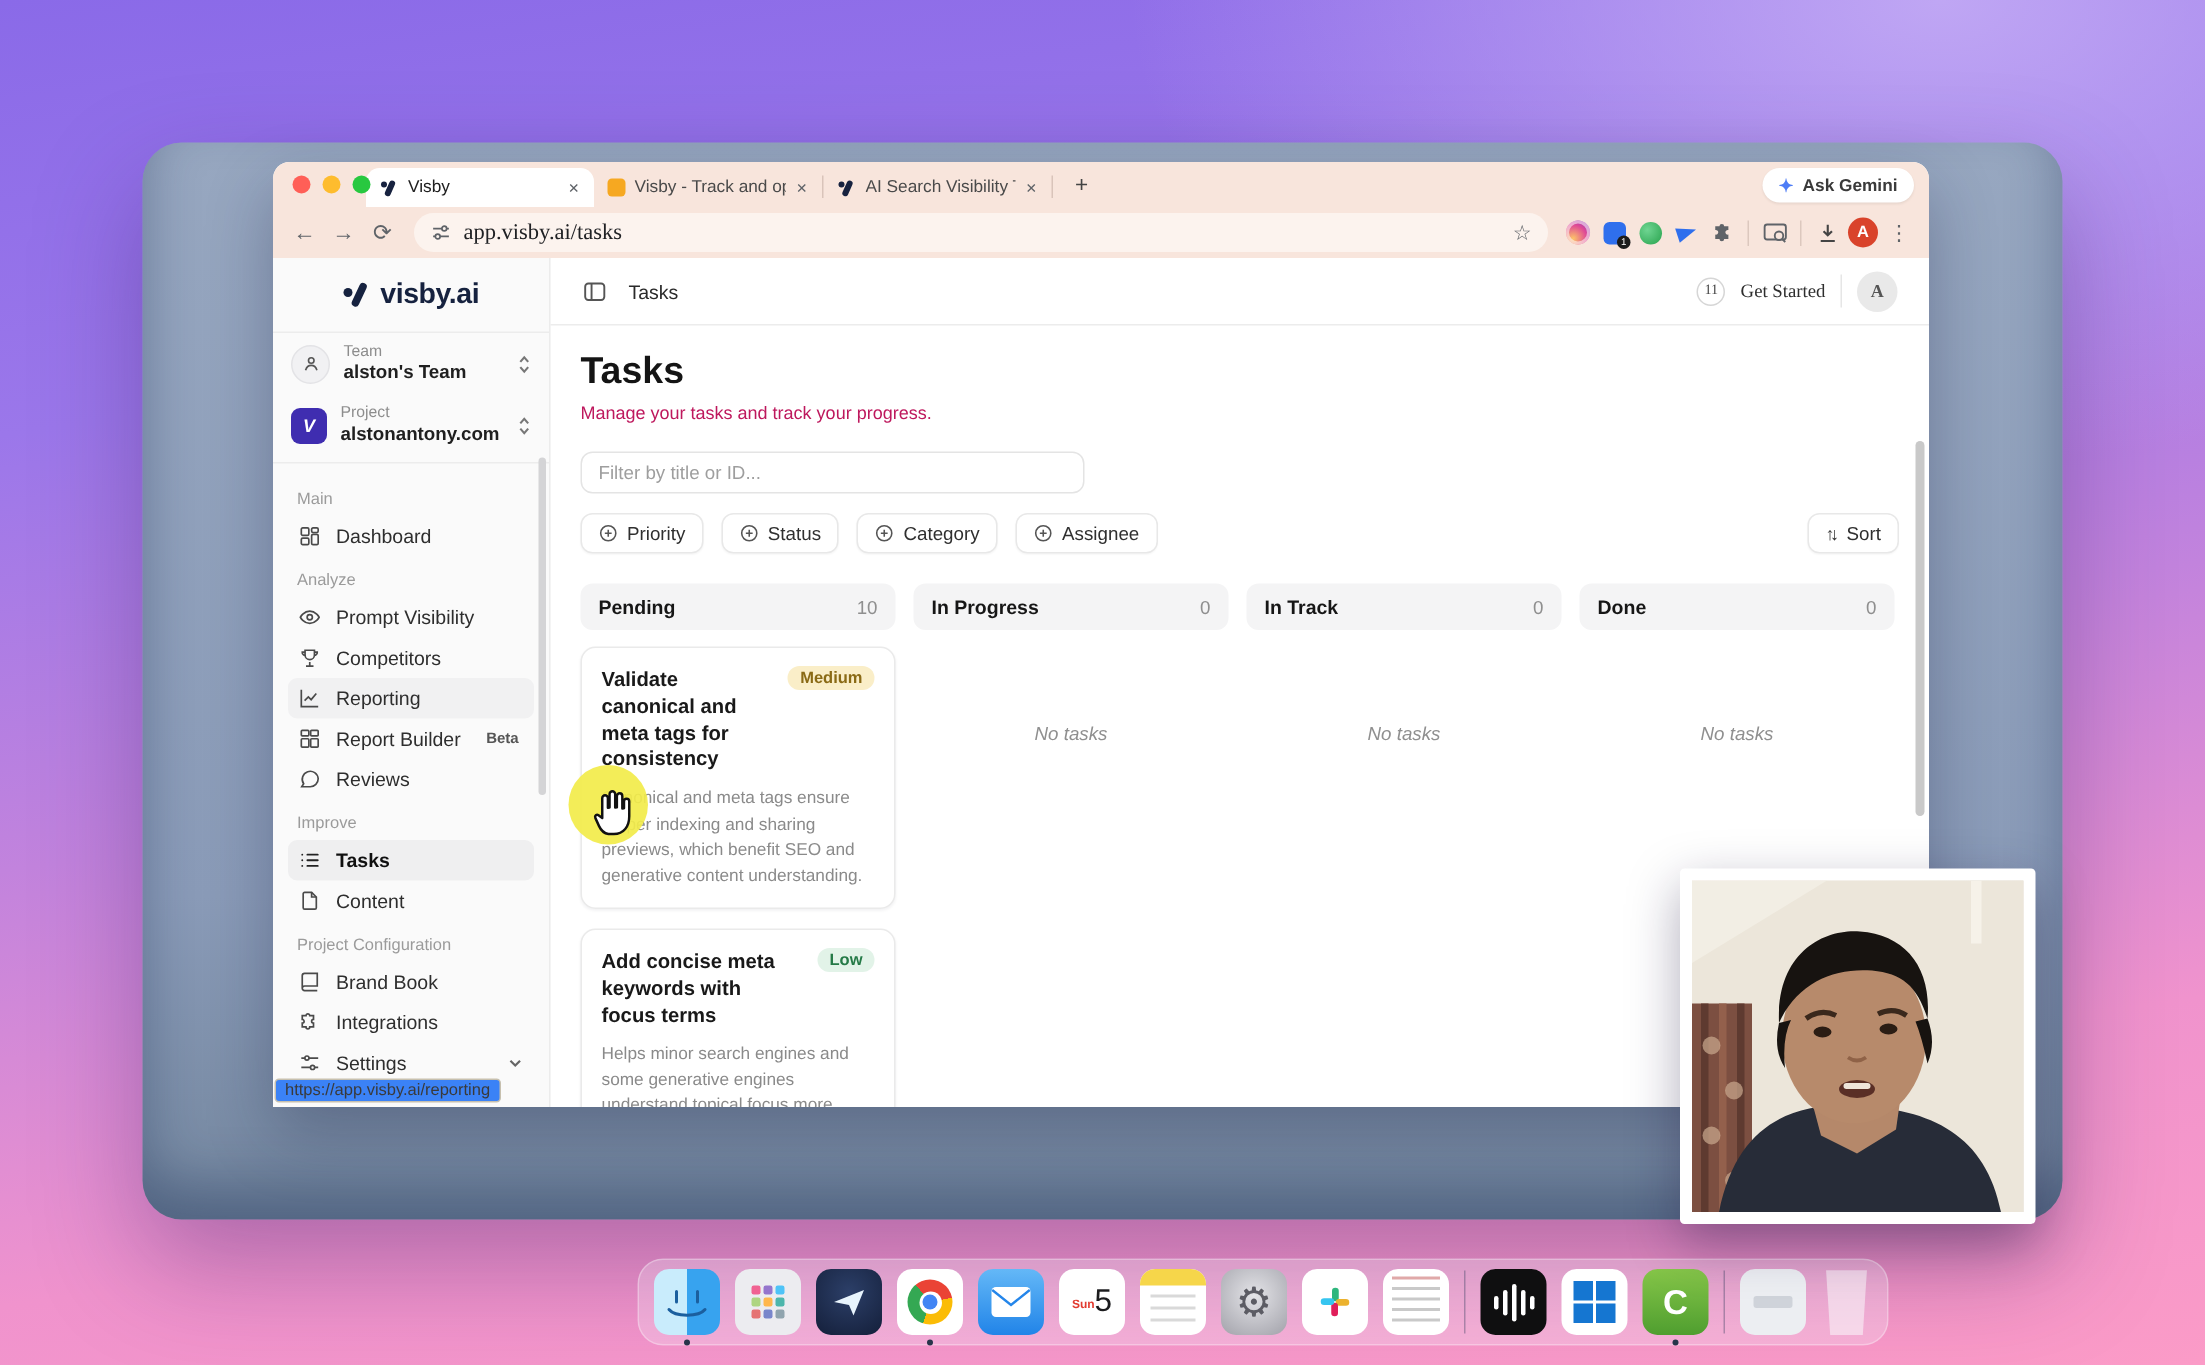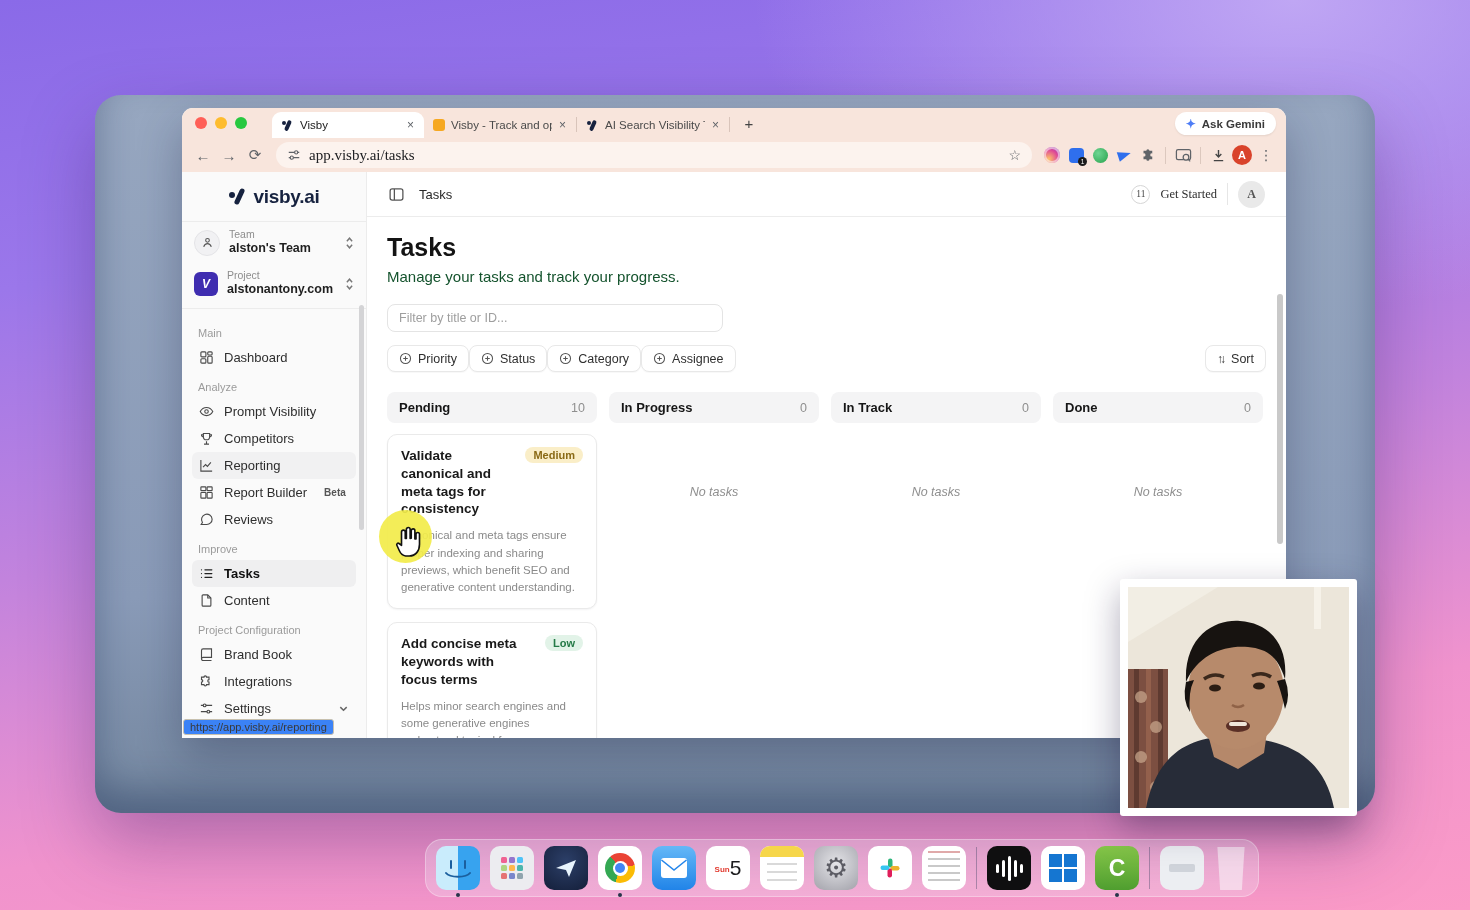--- a/index.html
+++ b/index.html
@@ -8,21 +8,21 @@
     background:
       radial-gradient(900px 520px at 88% 0%, rgba(196,172,245,.9) 0%, rgba(196,172,245,0) 60%),
       linear-gradient(172deg,#8a6ae8 0%,#9b77ea 26%,#c283dd 52%,#f093cd 78%,#fb9bc7 100%);}
   
   .desktop{position:absolute;left:95px;top:95px;width:1280px;height:718px;border-radius:26px;
     background:linear-gradient(180deg,#97a7c0 0%,#8a9bb8 70%,#74879f 100%);
     box-shadow:0 30px 70px rgba(60,30,100,.35), inset 0 -22px 36px rgba(25,45,85,.38);}
   
   .window{position:absolute;left:87px;top:13px;width:1104px;height:630px;background:#fff;
     border-radius:11px 11px 0 0;overflow:hidden;box-shadow:0 18px 45px rgba(20,25,60,.30);}
-  .tabstrip{position:relative;height:30px;background:#f8e5dc;display:flex;align-items:flex-start;padding-left:28px;}
+  .tabstrip{position:relative;height:30px;background:#f8e5dc;display:flex;align-items:flex-start;}
   .traffic{position:absolute;left:13px;top:9px;display:flex;gap:8px;}
   .tl{width:12px;height:12px;border-radius:50%;}
   .tl.r{background:#ff5f57}.tl.y{background:#febc2e}.tl.g{background:#28c840}
   .tabs{display:flex;align-items:flex-end;margin-left:62px;height:100%;}
   .tab{height:26px;display:flex;align-items:center;gap:6px;padding:0 9px;width:152px;box-sizing:border-box;
     font-size:11.5px;color:#4a4a4a;white-space:nowrap;overflow:hidden;}
   .tab.active{background:#fff;border-radius:9px 9px 0 0;color:#202020;}
   .tab .ttl{flex:1;overflow:hidden;text-overflow:clip;}
   .tab .x{color:#5f6368;font-size:12px;padding:0 1px;}
   .tabsep{width:1px;height:15px;background:#d9c4ba;margin-bottom:6px;}
@@ -77,24 +77,24 @@
   .main{flex:1;position:relative;min-width:0;}
   .app-header{height:44px;border-bottom:1px solid #ececec;display:flex;align-items:center;gap:14px;padding:0 21px;}
   .crumb{font-size:13px;color:#2a2a2a;}
   .hright{margin-left:auto;display:flex;align-items:center;gap:10px;font-family:Liberation Serif, serif;}
   .gsbadge{width:19px;height:19px;border-radius:50%;border:1px solid #d6d6d6;font-size:9.5px;color:#444;display:flex;align-items:center;justify-content:center;box-sizing:border-box;}
   .gslabel{font-size:12.5px;color:#2e2e2e;}
   .vdiv{width:1px;height:22px;background:#e6e6e6;}
   .uavatar{width:27px;height:27px;border-radius:50%;background:#e9e9e9;color:#555;font-size:12px;font-weight:bold;display:flex;align-items:center;justify-content:center;}
   .content{padding:0 20px;position:relative;}
   .h1{margin-top:16px;font-size:25px;font-weight:bold;color:#141414;}
-  .sub{margin-top:6px;font-size:15px;color:#14532d;}
+  .sub{margin-top:6px;font-size:12px;color:#be185d;}
   .filter-input{margin-top:19px;width:336px;height:28px;border:1px solid #e4e4e4;border-radius:8px;background:#fff;box-sizing:border-box;padding:0 11px;font-size:12.5px;color:#333;font-family:"Liberation Sans",sans-serif;}
   .filter-input::placeholder{color:#9e9e9e;}
-  .chips{margin-top:13px;display:flex;align-items:center;}
+  .chips{margin-top:13px;display:flex;align-items:center;gap:12px;}
   .chip{height:25px;display:flex;align-items:center;gap:6px;padding:0 11px;background:#fff;border:1px solid #e8e8e8;border-radius:8px;font-size:12.5px;color:#2f2f2f;box-shadow:0 1px 1px rgba(0,0,0,.03);}
   .spacer{flex:1;}
   .sorticon{font-size:12px;letter-spacing:-3px;color:#333;margin-right:2px;}
   .board{margin-top:20px;display:flex;gap:12px;}
   .col{width:210px;flex:none;}
   .colhead{height:31px;background:#f4f4f5;border-radius:8px;display:flex;align-items:center;justify-content:space-between;padding:0 12px;box-sizing:border-box;}
   .colname{font-size:13px;font-weight:bold;color:#161616;}
   .colcount{font-size:12.5px;color:#8f8f8f;}
   .cards{margin-top:11px;display:flex;flex-direction:column;gap:13px;}
   .card{background:#fff;border:1px solid #eaeaea;border-radius:10px;padding:12px 13px;box-shadow:0 1px 2px rgba(16,24,40,.05);}

